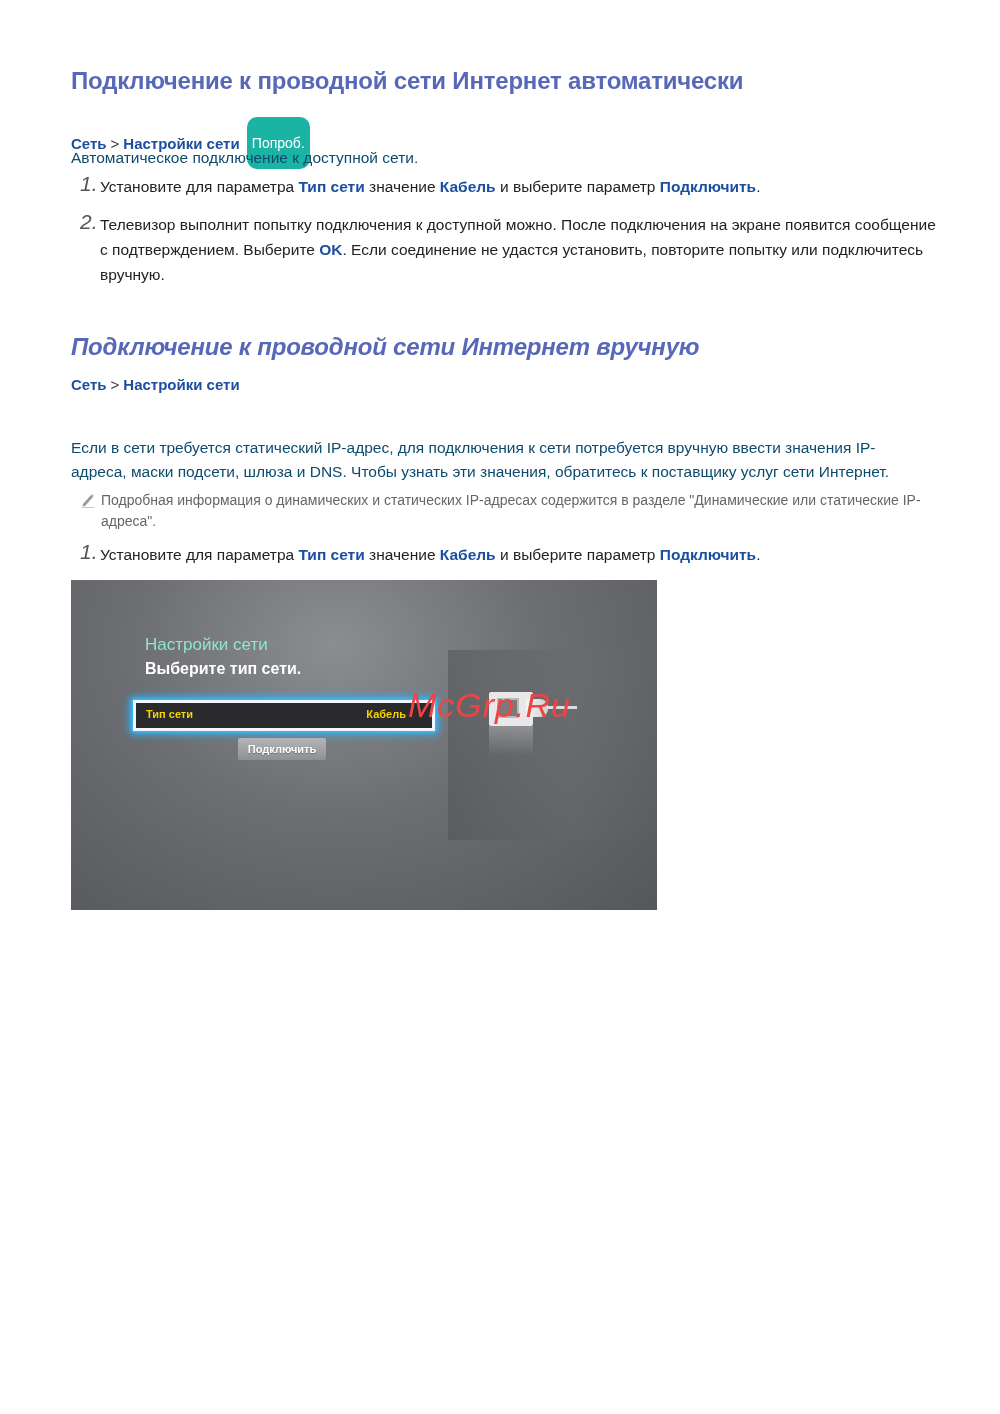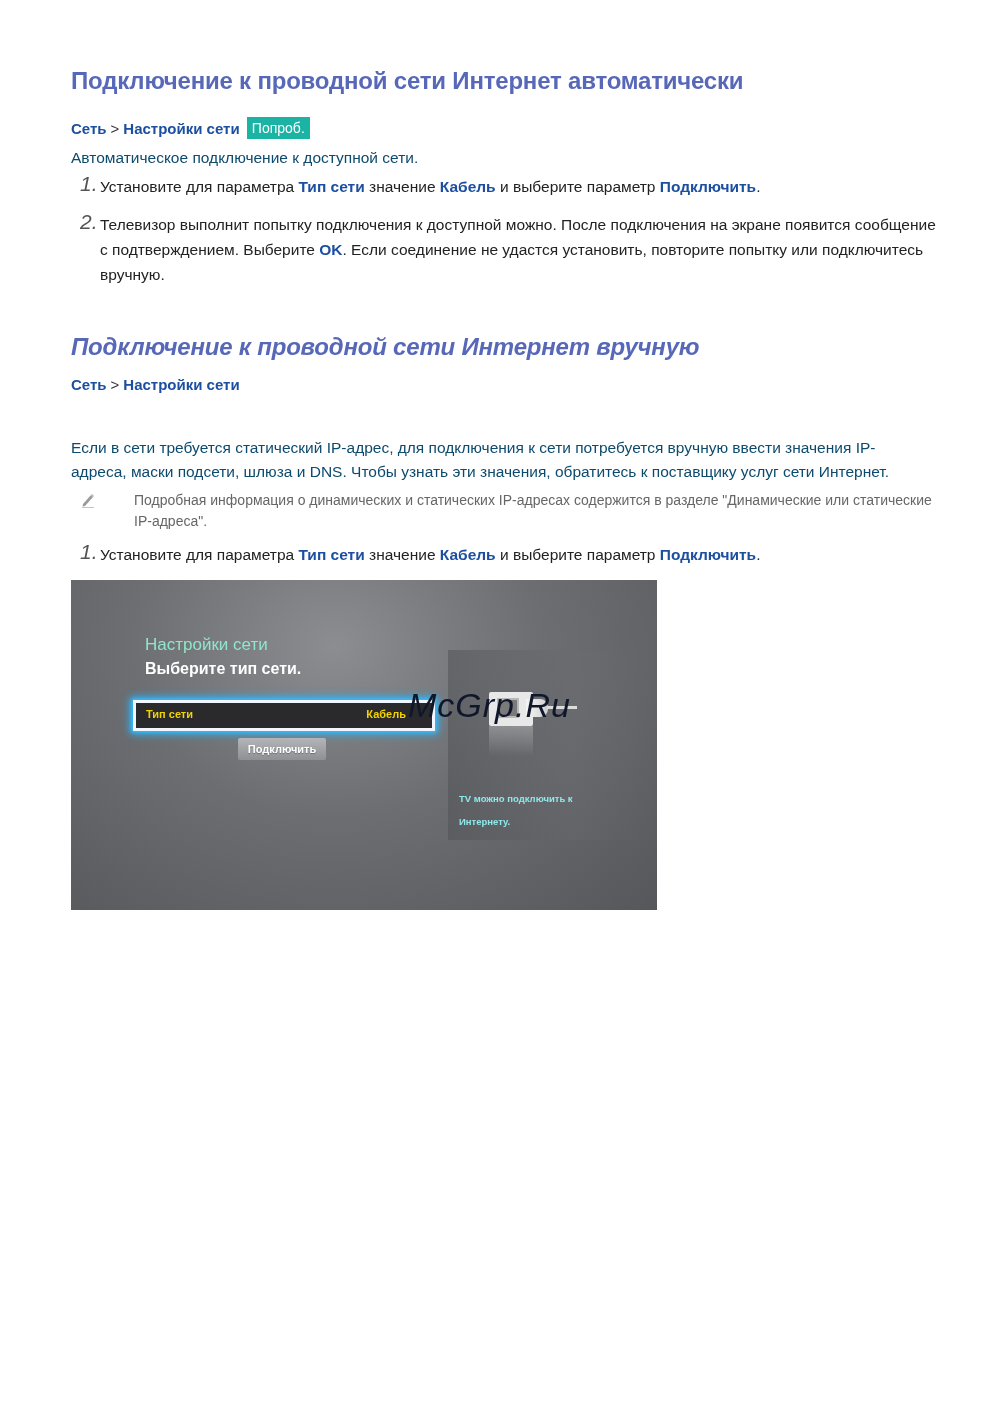--- a/index.html
+++ b/index.html
@@ -28,22 +28,22 @@
       white-space: nowrap;
     }
     .crumb .sep { color: #333; font-weight: normal; margin: 0 4px; }
     .try-badge {
       display: inline-block;
       background: #1bb3a4;
       color: #ffffff;
       font-weight: normal;
       font-size: 14px;
       line-height: 20px;
-      padding: 1px 5px;
-      border-radius: 0;
+      padding: 16px 5px;
+      border-radius: 10px;
       margin-left: 3px;
       vertical-align: 1px;
     }
     .para {
       position: absolute;
       left: 71px;
       width: 860px;
       font-size: 15.5px;
       line-height: 23.5px;
       color: #0c4a6e;
@@ -75,21 +75,21 @@
       width: 860px;
     }
     .note .icon {
       position: absolute;
       left: 0;
       top: 2px;
       width: 16px;
       height: 16px;
     }
     .note .txt {
-      margin-left: 54px;
+      margin-left: 21px;
       font-size: 14px;
       line-height: 21px;
       color: #666;
     }
 
     
     .tv {
       position: absolute;
       left: 71px;
       top: 580px;
@@ -214,21 +214,21 @@
       font-weight: bold;
       color: #8fe8ea;
       line-height: 23px;
     }
     .watermark {
       position: absolute;
       left: 408px;
       top: 686px;
       font-size: 34px;
       font-style: italic;
-      color: #0f172a;
+      color: #ef4444;
       letter-spacing: 1px;
       white-space: nowrap;
       font-family: "Liberation Sans", sans-serif;
     }
   </style>
 </head>
 <body>
 
 <h1 class="h1" style="top:67px;text-align:right;">Подключение к проводной сети Интернет автоматически</h1>
 
@@ -281,19 +281,15 @@
     <span class="lbl">Тип сети</span>
     <span class="val">Кабель</span>
   </div>
   <div class="btn">Подключить</div>
   <div class="port">
       <div class="hole"></div>
     </div>
   <div class="plug"></div>
   <div class="cable"></div>
   <div class="port-reflect"></div>
-  <div class="info">
-    <div>TV можно подключить к</div>
-    <div>Интернету.</div>
-  </div>
 </div>
 
 <div class="watermark">McGrp.Ru</div>
 
 </body></html>

